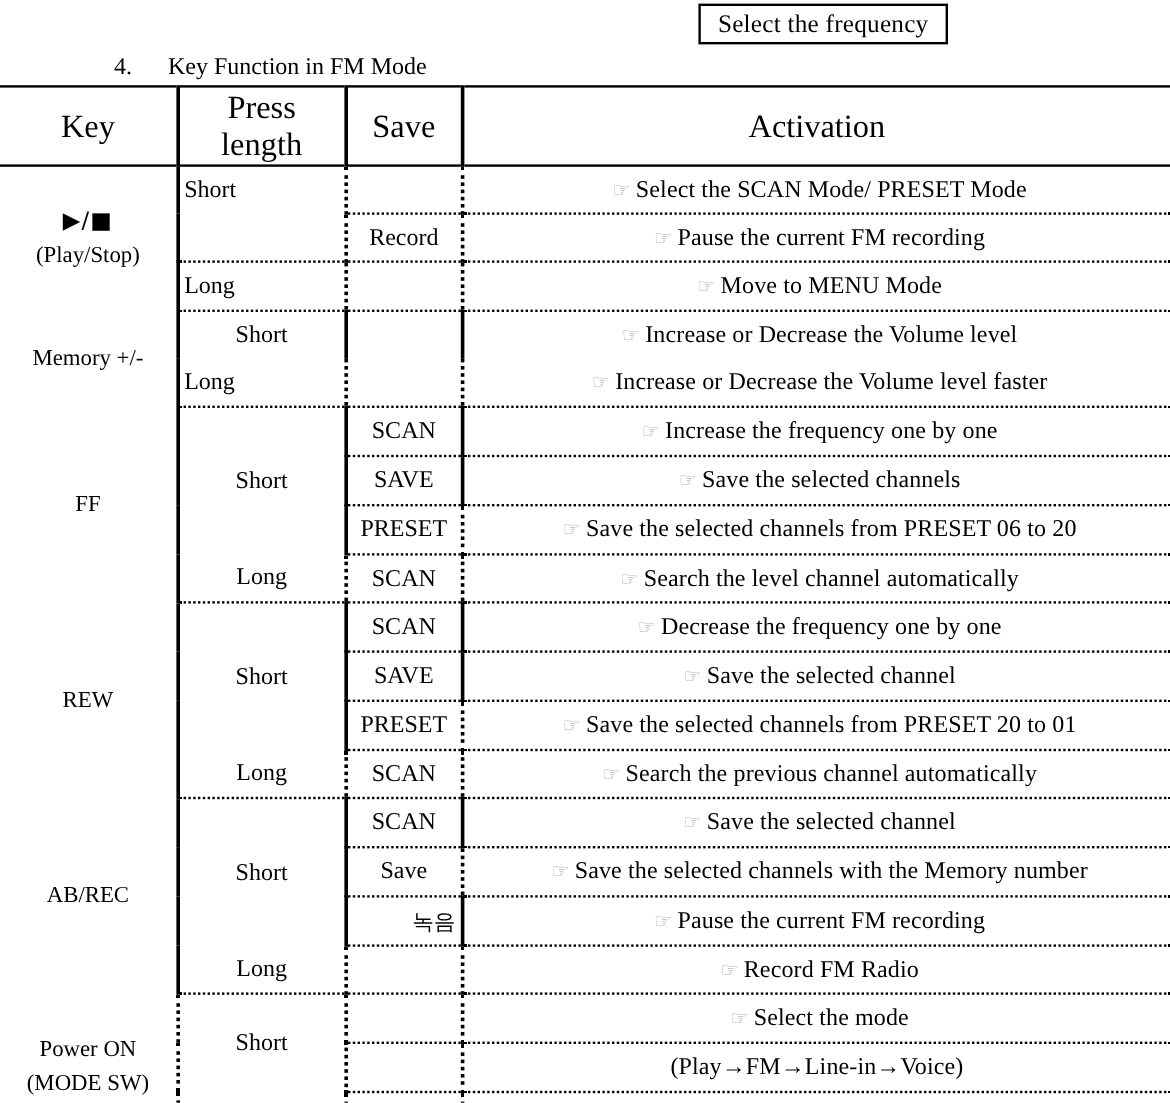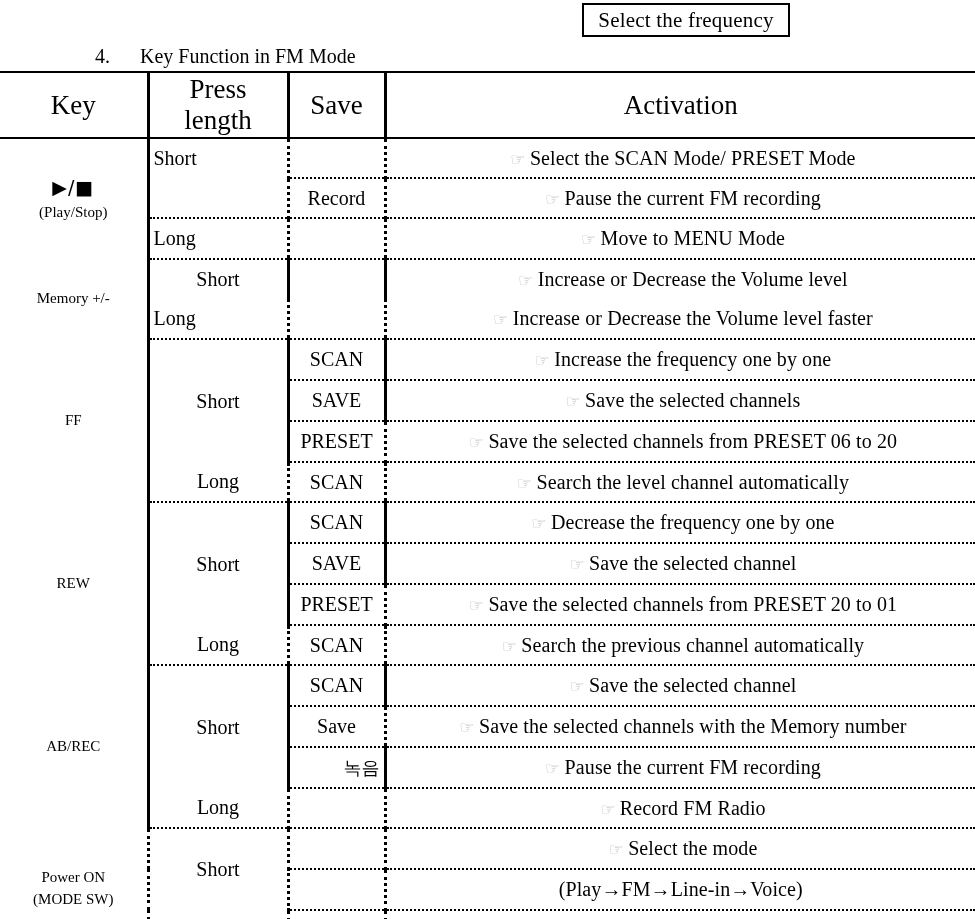--- a/index.html
+++ b/index.html
@@ -90,21 +90,21 @@
   .keycell {
     text-align: center;
     font-size: 20px;
     line-height: 1.45;
   }
   .keycell .sym {
     font-family: "DejaVu Sans", sans-serif;
     font-size: 19px;
     letter-spacing: 1px;
   }
-  .keycell .sub { font-size: 15px; text-align: center; }
+  .keycell .sub { font-size: 19px; text-align: center; }
 
   
   .act {
     text-align: center;
     padding-left: 4px;
     white-space: nowrap;
   }
   .act .hand {
     display: inline-block;
     width: 24px;

